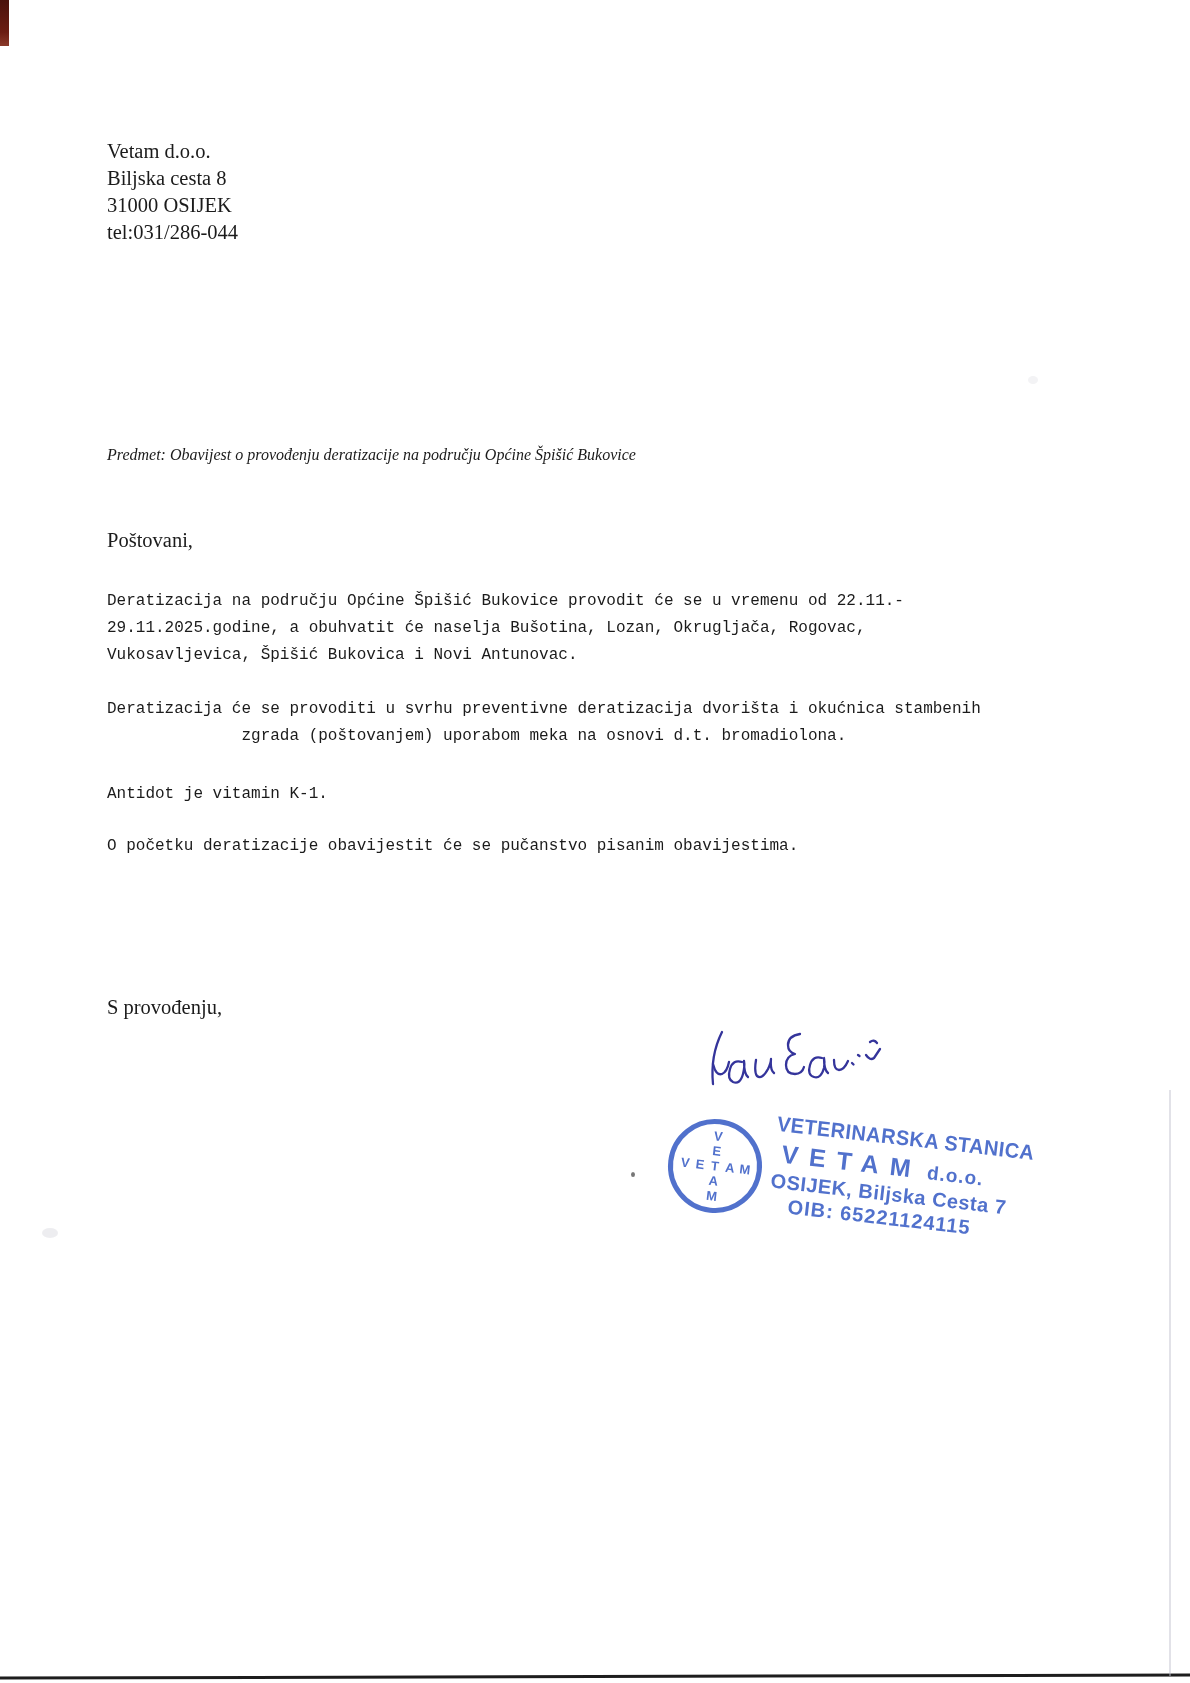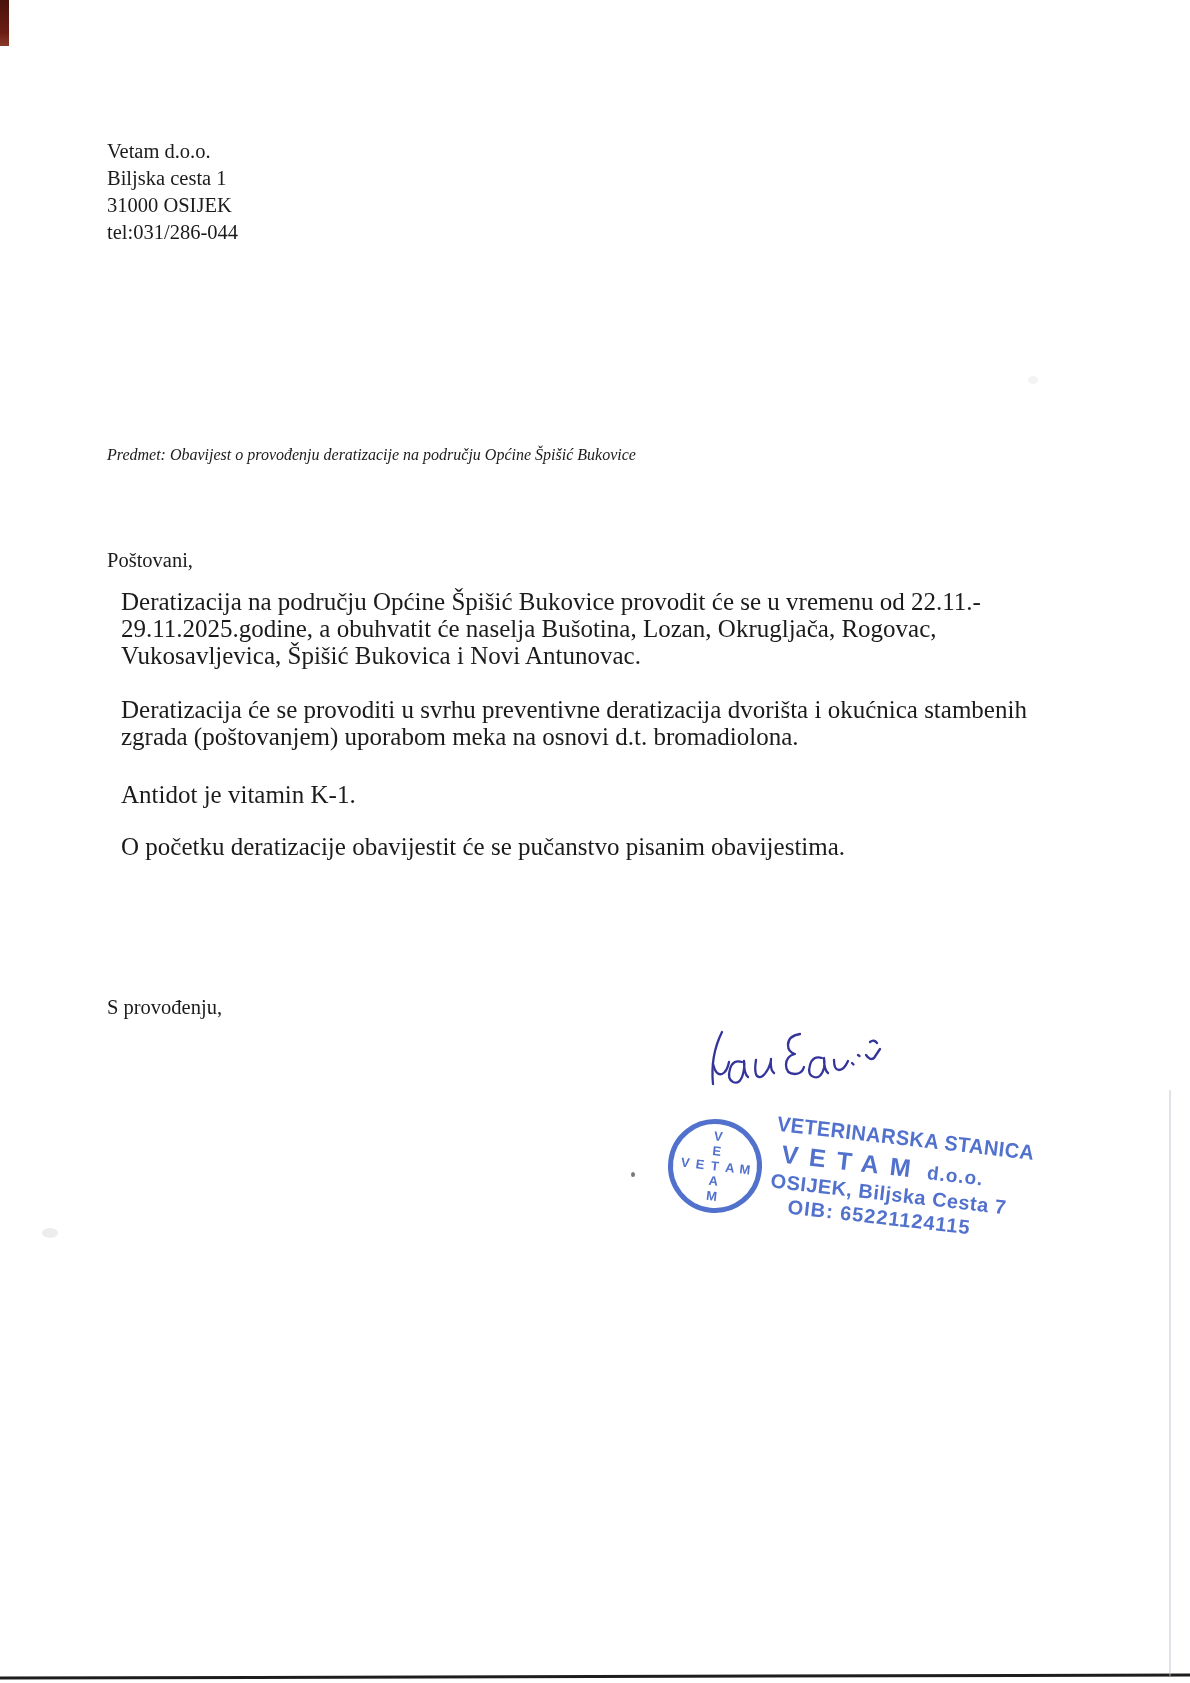--- a/index.html
+++ b/index.html
@@ -10,24 +10,24 @@
     height: 1683px;
     background: #ffffff;
     overflow: hidden;
     font-family: "Liberation Serif", serif;
     color: #1b1b1b;
   }
   .textline { white-space: nowrap; }
 
   .sender { position: absolute; left: 107px; top: 138px; font-size: 20.5px; line-height: 27px; }
   .subject { position: absolute; left: 107px; top: 446px; font-size: 16px; font-style: italic; }
-  .salutation { position: absolute; left: 107px; top: 529px; font-size: 20.5px; margin-top: 20px; }
-  .para { position: absolute; left: 121px; font-size: 25px; line-height: 27px; }
+  .salutation { position: absolute; left: 107px; top: 529px; font-size: 20.5px; }
+  .para { position: absolute; left: 107px; font-size: 16px; line-height: 27px; font-family: Liberation Mono, monospace; }
   .para1 { top: 588px; }
-  .para2 { top: 696px; }
+  .para2 { top: 696px; text-align: center; }
   .para3 { top: 781px; }
   .para4 { top: 833px; text-align: right; }
   .closing { position: absolute; left: 107px; top: 996px; font-size: 20.5px; }
 
   
   .sig { position: absolute; left: 700px; top: 1000px; width: 190px; height: 90px; }
   .sig path { fill: none; stroke-width: 2.3; stroke-linecap: round; stroke-linejoin: round; }
 
   
   .stamp {
@@ -94,21 +94,21 @@
 
   <div class="corner-mark"></div>
   <div class="bottom-edge"></div>
   <div class="right-edge"></div>
   <div class="smudge1"></div>
   <div class="smudge2"></div>
   <div class="stamp-dot"></div>
 
   <div class="sender">
     <div class="textline">Vetam d.o.o.</div>
-    <div class="textline">Biljska cesta 1</div>
+    <div class="textline">Biljska cesta 8</div>
     <div class="textline">31000 OSIJEK</div>
     <div class="textline">tel:031/286-044</div>
   </div>
 
   <div class="subject textline">Predmet: Obavijest o provođenju deratizacije na području Općine Špišić Bukovice</div>
 
   <div class="salutation textline">Poštovani,</div>
 
   <div class="para para1">
     <div class="textline">Deratizacija na području Općine Špišić Bukovice provodit će se u vremenu od 22.11.-</div>

